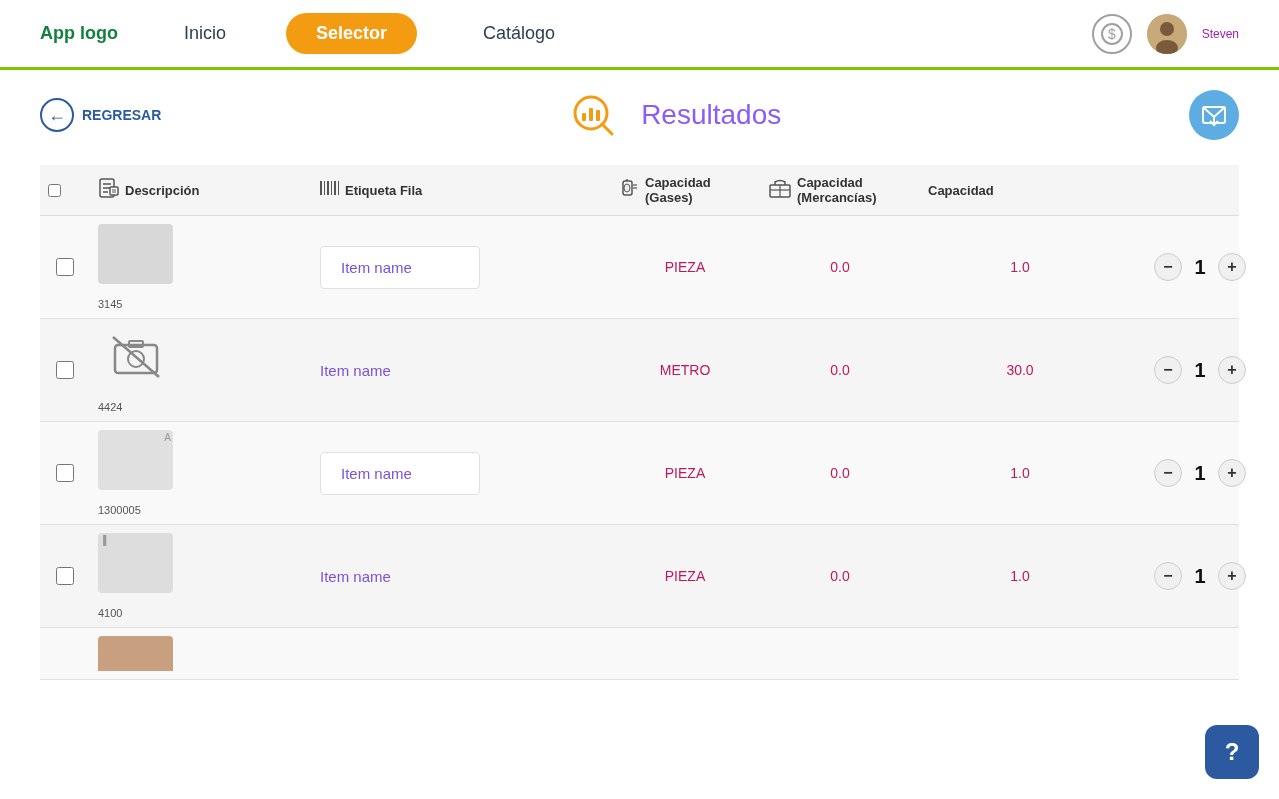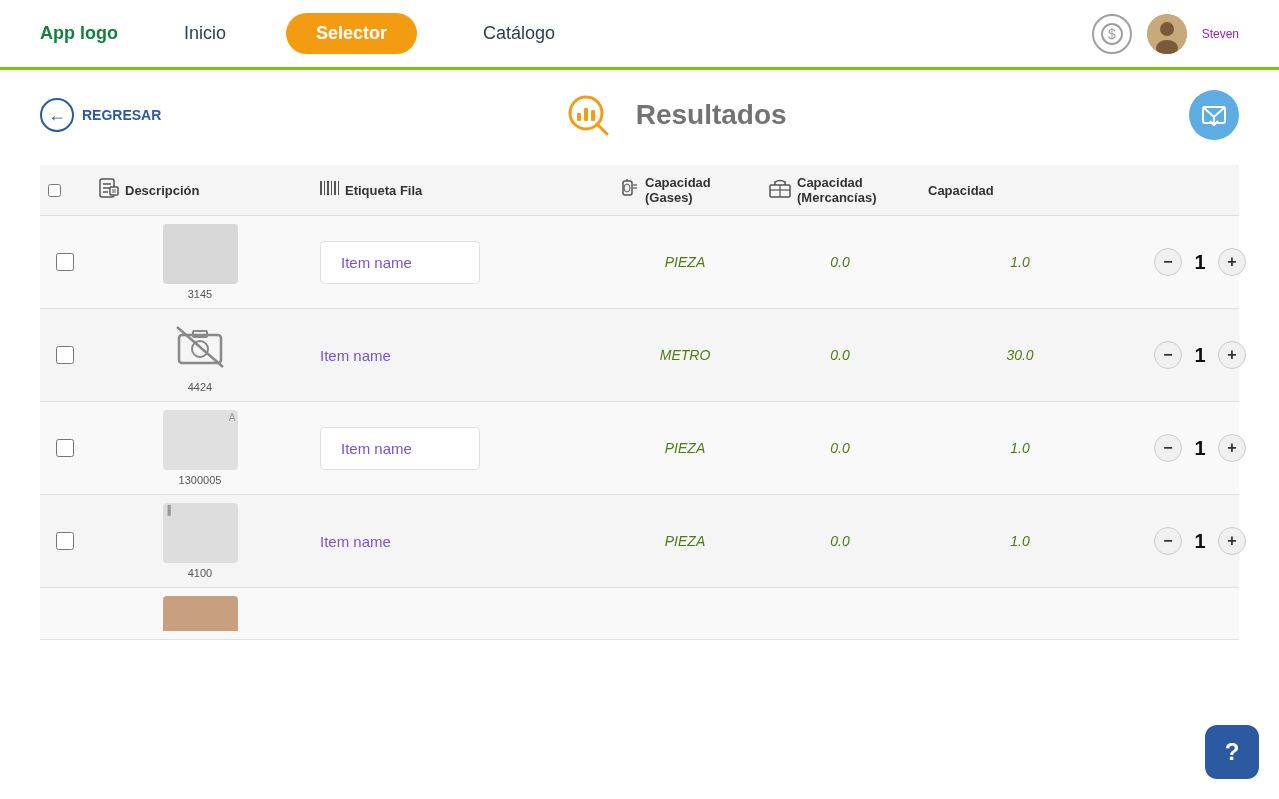--- a/index.html
+++ b/index.html
@@ -64,21 +64,21 @@
     }
     .back-circle {
       width: 34px; height: 34px;
       border-radius: 50%;
       border: 2px solid #2c5aa0;
       display: flex; align-items: center; justify-content: center;
       font-size: 18px; color: #2c5aa0;
     }
     .results-title {
       display: flex; align-items: center; gap: 24px;
-      font-size: 28px; font-weight: bold; color: #737373;
+      font-size: 28px; font-weight: normal; color: #8b5cf6;
     }
     .results-icon {
       width: 48px; height: 48px;
     }
     .email-btn {
       width: 50px; height: 50px;
       border-radius: 50%;
       background: #5dade2;
       display: flex; align-items: center; justify-content: center;
       cursor: pointer;
@@ -110,23 +110,23 @@
       align-items: center;
       background: #fff;
       min-height: 85px;
     }
     .table-row:nth-child(even) { background: #f9f9f9; }
 
     .row-check { display: flex; justify-content: center; align-items: center; }
     .row-check input[type=checkbox] { width: 18px; height: 18px; cursor: pointer; }
 
     .row-image {
-      display: flex; flex-direction: column; align-items: center; justify-content: center;
+      display: flex; flex-direction: column; justify-content: center;
       padding: 8px;
-      gap: 4px;
+      gap: 14px;
     }
     .image-placeholder {
       width: 75px; height: 60px;
       background: #e8e8e8;
       border-radius: 4px;
       display: flex; align-items: center; justify-content: center;
     }
     .image-label { font-size: 11px; color: #555; }
 
     .row-name {
@@ -145,23 +145,22 @@
       min-width: 160px;
     }
     .item-name-plain {
       color: #7b52d4;
       font-size: 15px;
       font-weight: 500;
     }
 
     .row-unit, .row-gas, .row-merch { 
       display: flex; align-items: center; justify-content: center;
-      font-size: 14px; color: #4d7c0f;
+      font-size: 14px; color: #be185d;
       padding: 0 8px;
-      font-style: italic;
     }
 
     .row-qty {
       display: flex; align-items: center; justify-content: center; gap: 8px;
       padding: 0 8px;
     }
     .qty-btn {
       width: 28px; height: 28px;
       border-radius: 50%;
       border: 1px solid #ccc;

